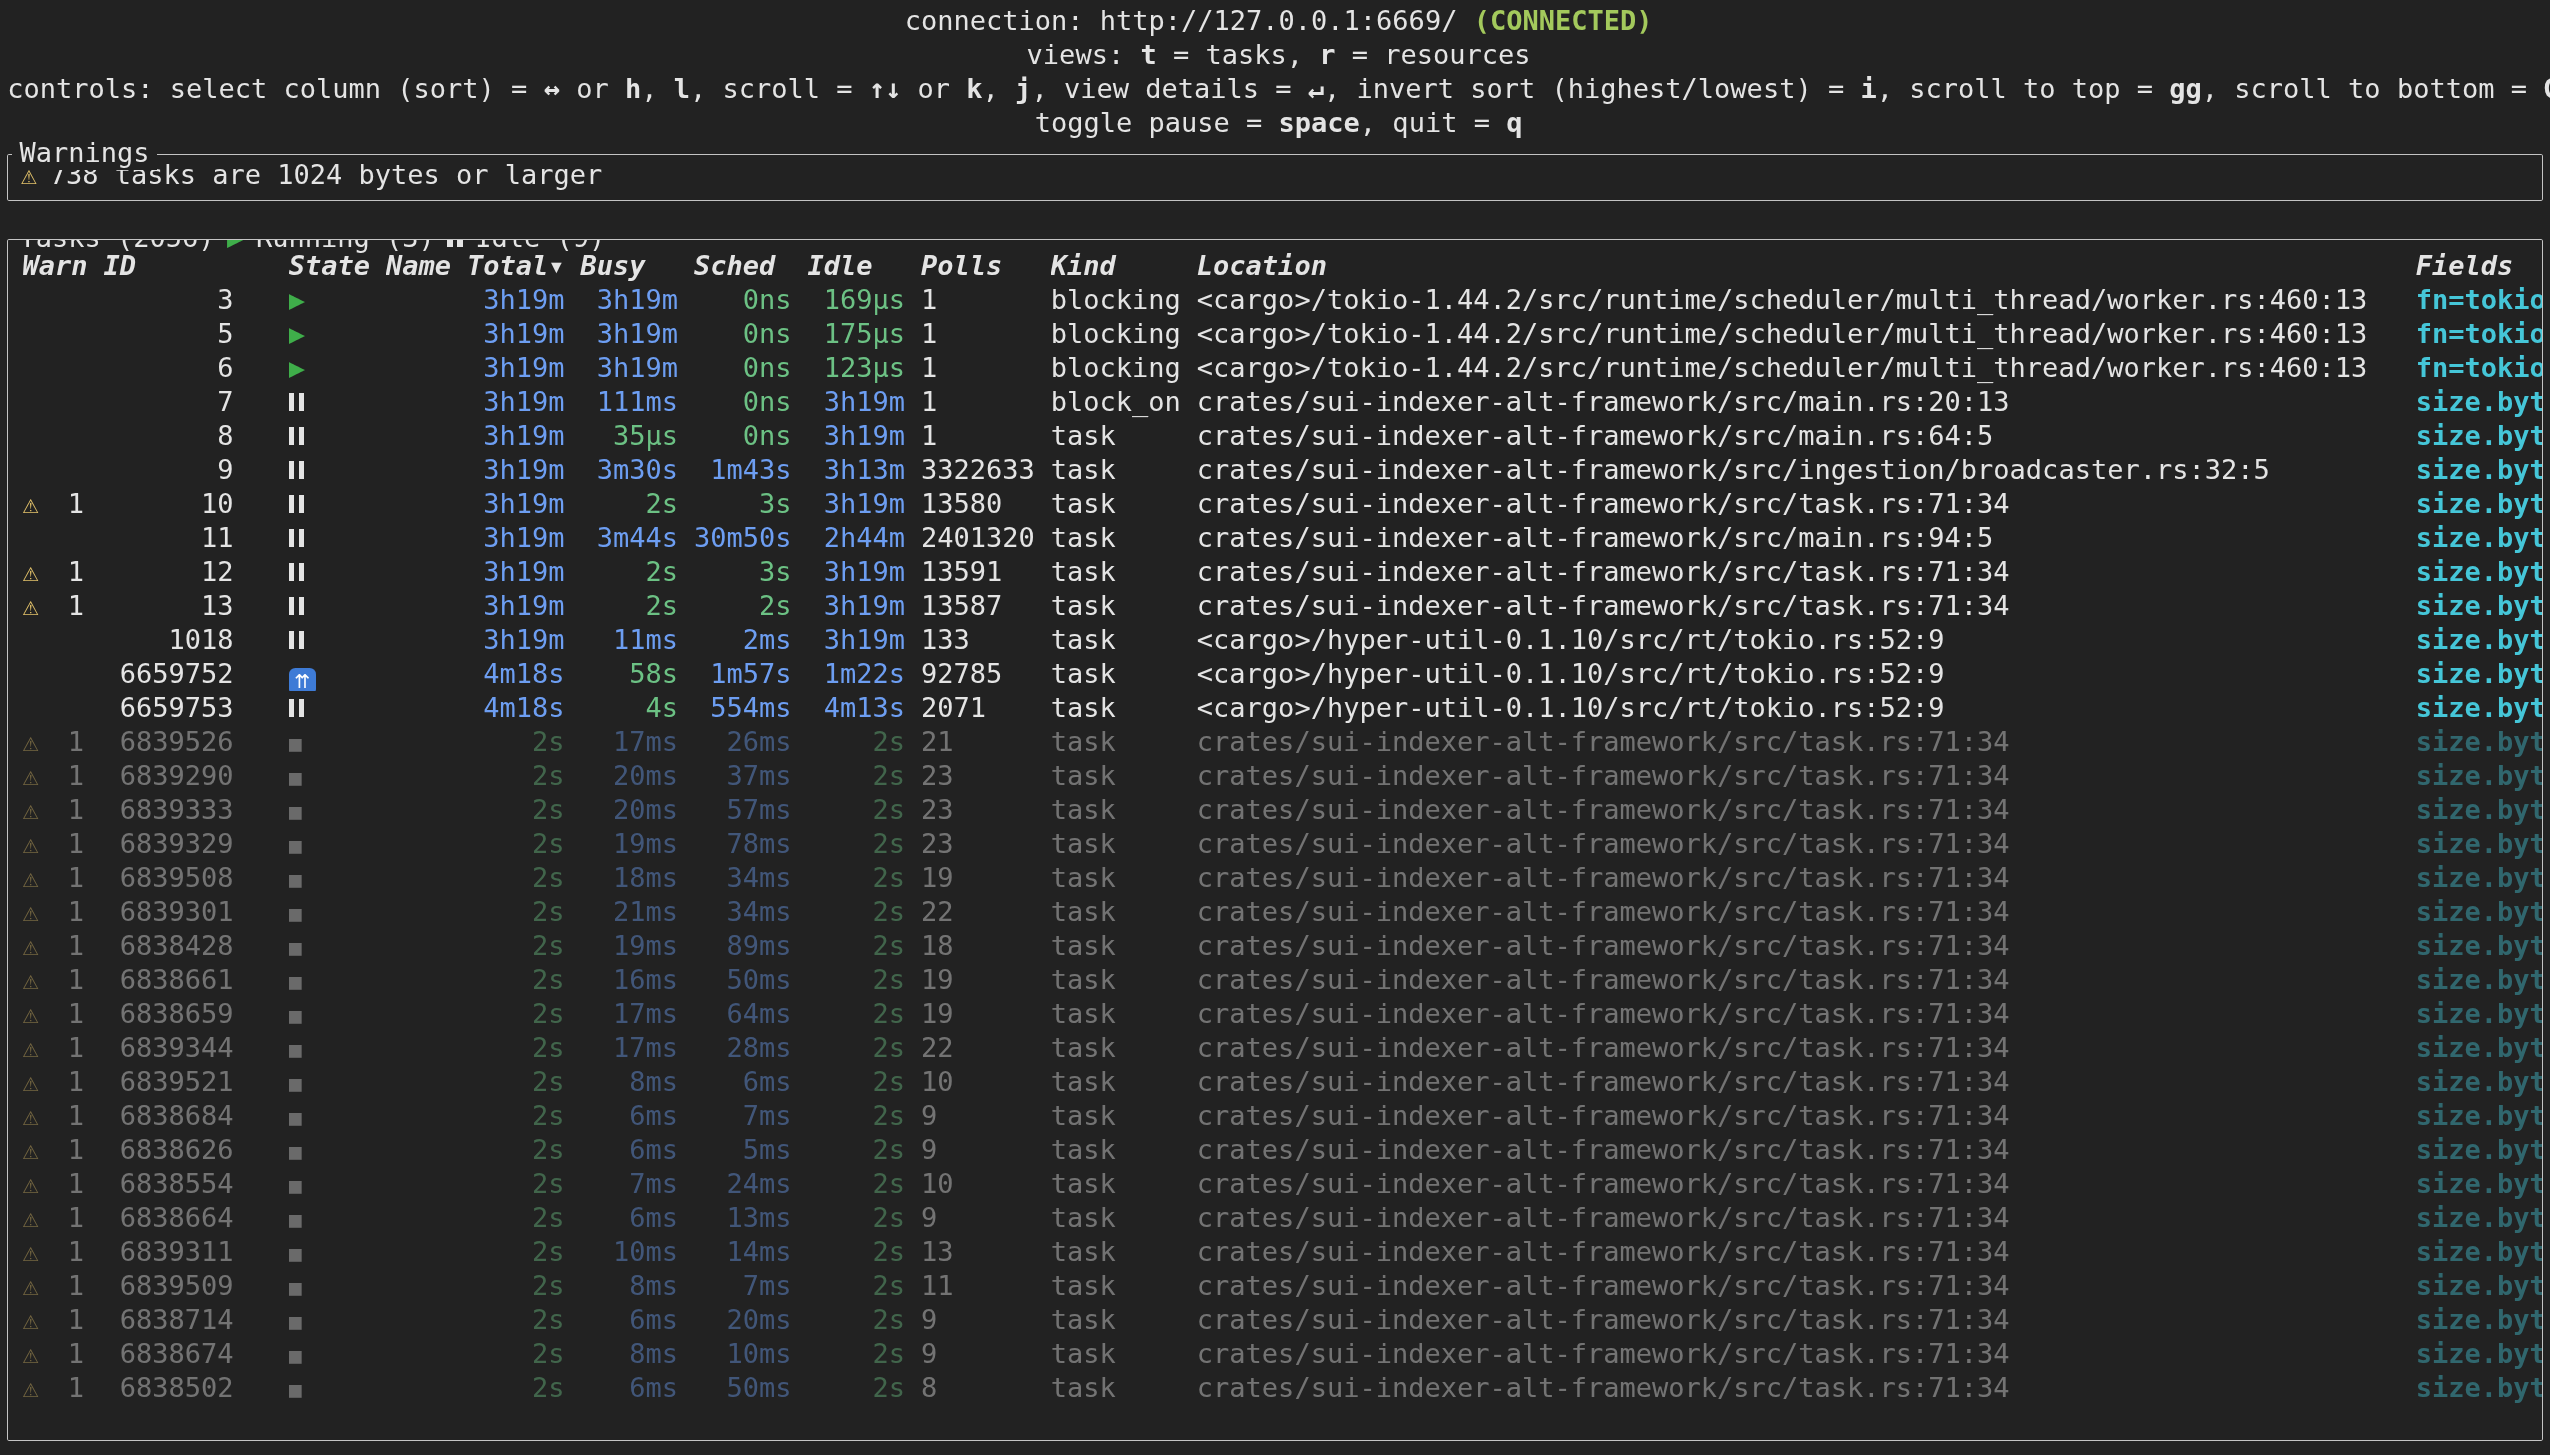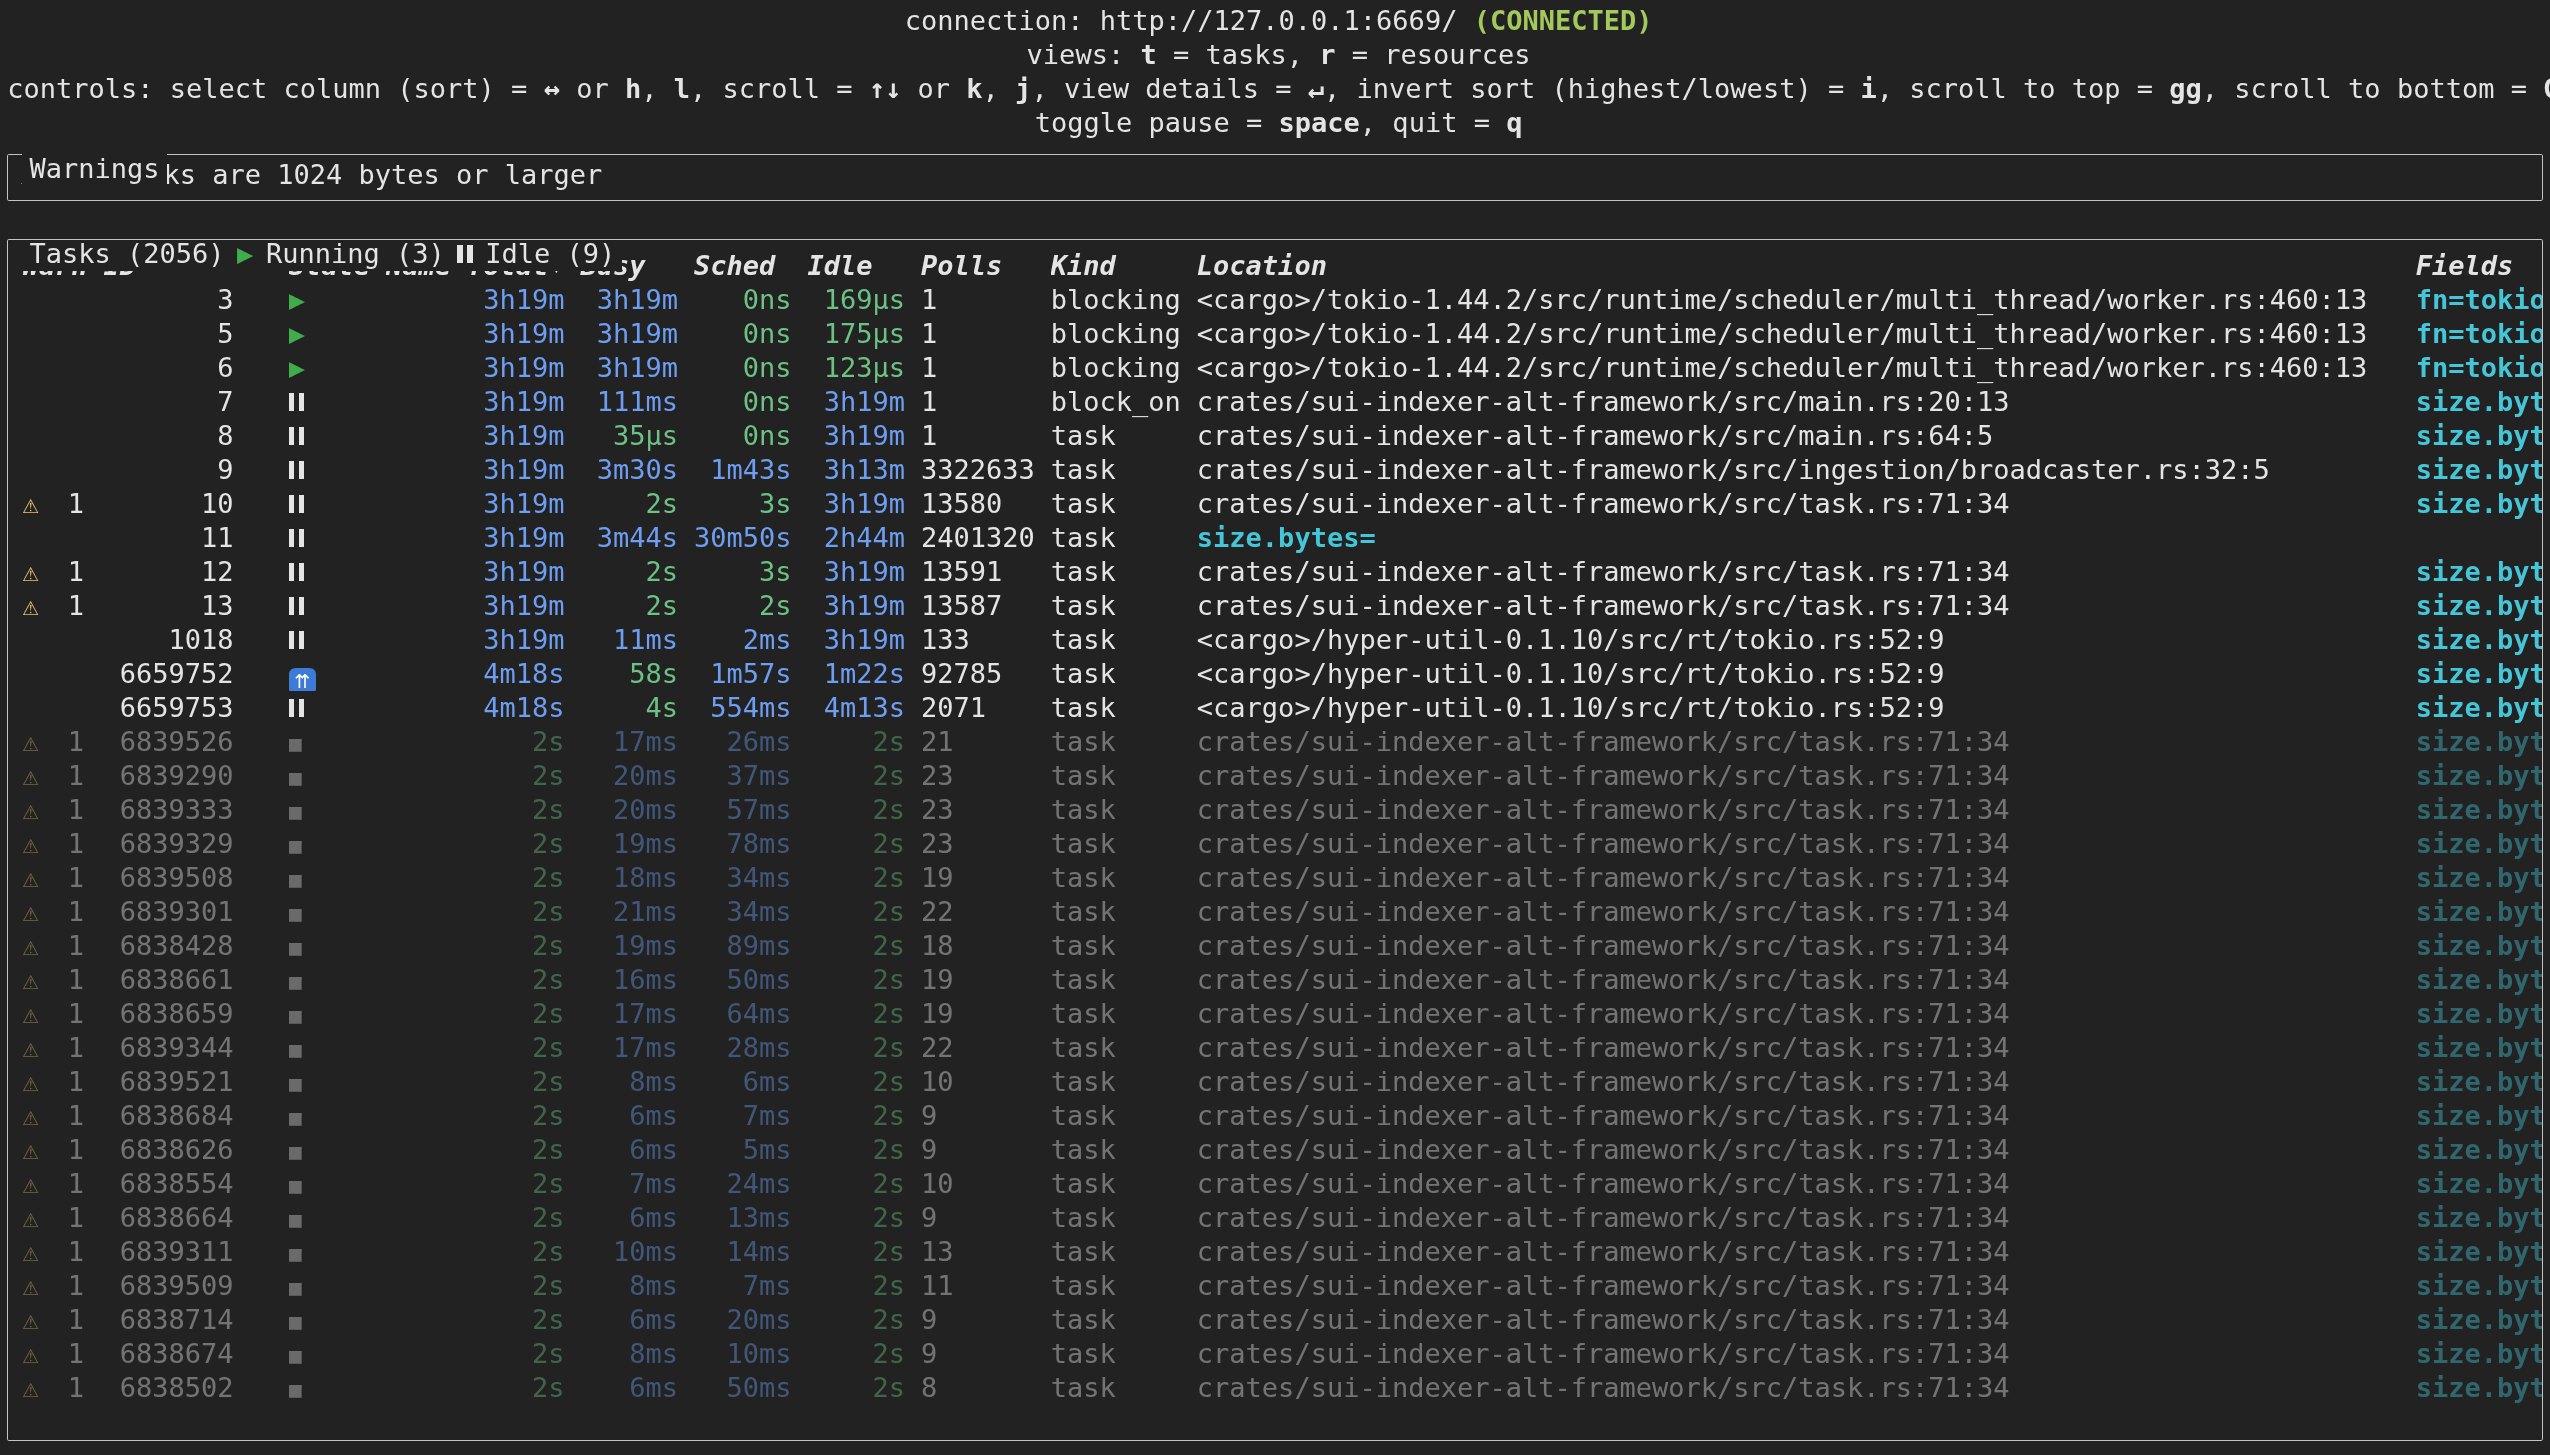--- a/index.html
+++ b/index.html
@@ -10,23 +10,23 @@
     font-family: "DejaVu Sans Mono", monospace;
     font-size: 27px; line-height: 34px;
   }
   .b { font-weight: bold; }
   .green { color: var(--green, #a3c95c); }
   .hdr { padding: 3.6px 0 0 7.2px; white-space: nowrap; text-align: center; }
   .hdr .line { height: 34px; overflow: hidden; }
 
   .panel { position: relative; border: 1.8px solid var(--border, #c4c4c4); border-radius: 1.8px; margin: 0 7.2px; }
   .panel-title {
-    position: absolute; top: -19px; left: 14px;
+    position: absolute; top: -19px; left: 4px;
     background: var(--bg, #222222); padding: 0 7.2px;
-    white-space: nowrap; display: flex; gap: 12.6px; height: 34px; margin-top: 16px;
+    white-space: nowrap; display: flex; gap: 12.6px; height: 34px;
   }
   .warnings { margin-top: 14.4px; }
   .warn-body { padding: 2.7px 10.8px 8px 12.6px; white-space: nowrap; overflow: hidden; }
   .w-icon { color: var(--yellow, #e0c069); margin-right: 12.6px; }
 
   .tasks-panel { margin-top: 38px; height: 1202px; overflow: hidden; padding-top: 9px; }
   .thead, .trow { display: flex; gap: 16px; padding-left: 14.4px; white-space: nowrap; height: 34px; overflow: hidden; }
   .thead { font-weight: bold; }
   .c { flex: none; overflow: hidden; }
   .c-warn  { width: 4ch; }
@@ -218,20 +218,21 @@
             <i></i>
             <i></i>
           </span></span>
         <span class="c c-name"></span>
         <span class="c c-total d-blue">3h19m</span>
         <span class="c c-busy d-blue">3m44s</span>
         <span class="c c-sched d-blue">30m50s</span>
         <span class="c c-idle d-blue">2h44m</span>
         <span class="c c-polls">2401320</span>
         <span class="c c-kind">task</span>
+        <span class="c c-loc">crates/sui-indexer-alt-framework/src/main.rs:94:5</span>
         <span class="c c-fields cyan">size.bytes=</span>
       </div>
       <div class="trow">
         <span class="c c-warn"><span class="w-icon">⚠</span> 1</span>
         <span class="c c-id">12</span>
         <span class="c c-state"><span class="pbars">
             <i></i>
             <i></i>
           </span></span>
         <span class="c c-name"></span>

